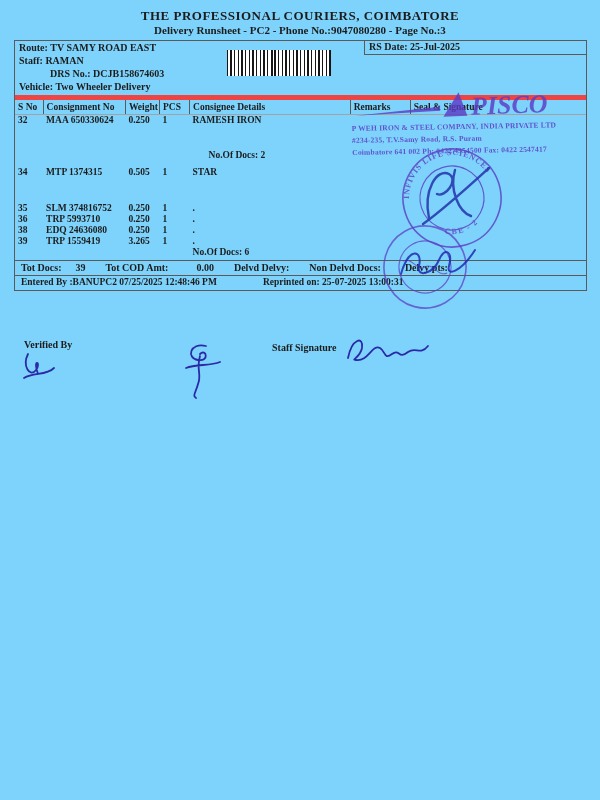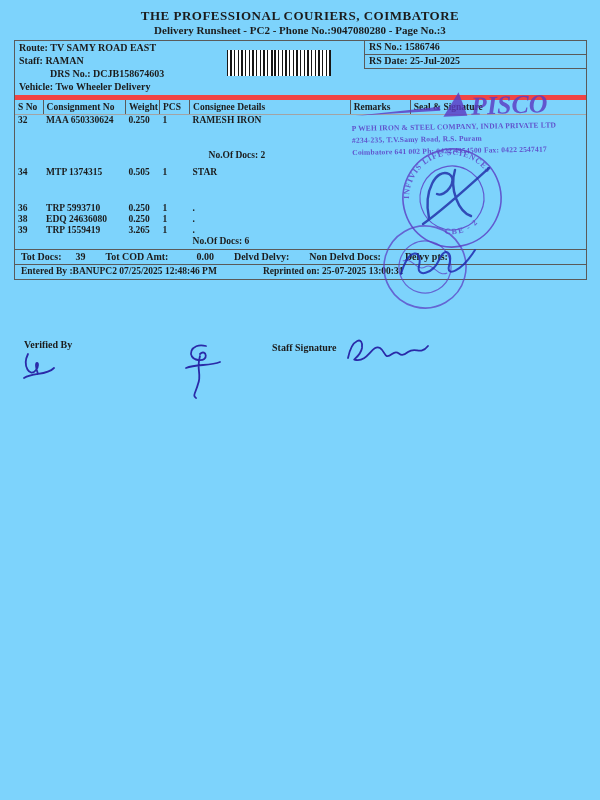--- a/index.html
+++ b/index.html
@@ -88,24 +88,20 @@
       <div class="il drs">
         <span>DRS No.:</span>
         <span>DCJB158674603</span>
       </div>
       <div class="il vehicle">
         <span>Vehicle:</span>
         <span>Two Wheeler Delivery</span>
       </div>
       <div class="barcode"></div>
       <div class="rs-box">
-        <div class="rs-row">
-          <span>RS No.:</span>
-          <span>1586746</span>
-        </div>
         <div class="rs-row">
           <span>RS Date:</span>
           <span>25-Jul-2025</span>
         </div>
       </div>
     </div>
 
     <table class="csg-table">
       <colgroup>
         <col style="width:28px">
@@ -143,20 +139,29 @@
         <tr class="r-34">
           <td>34</td>
           <td>MTP 1374315</td>
           <td>0.505</td>
           <td>1</td>
           <td>STAR</td>
           <td></td>
           <td></td>
         </tr>
         <tr class="r-s">
+          <td>35</td>
+          <td>SLM 374816752</td>
+          <td>0.250</td>
+          <td>1</td>
+          <td>.</td>
+          <td></td>
+          <td></td>
+        </tr>
+        <tr class="r-s">
           <td>36</td>
           <td>TRP 5993710</td>
           <td>0.250</td>
           <td>1</td>
           <td>.</td>
           <td></td>
           <td></td>
         </tr>
         <tr class="r-s">
           <td>38</td>

